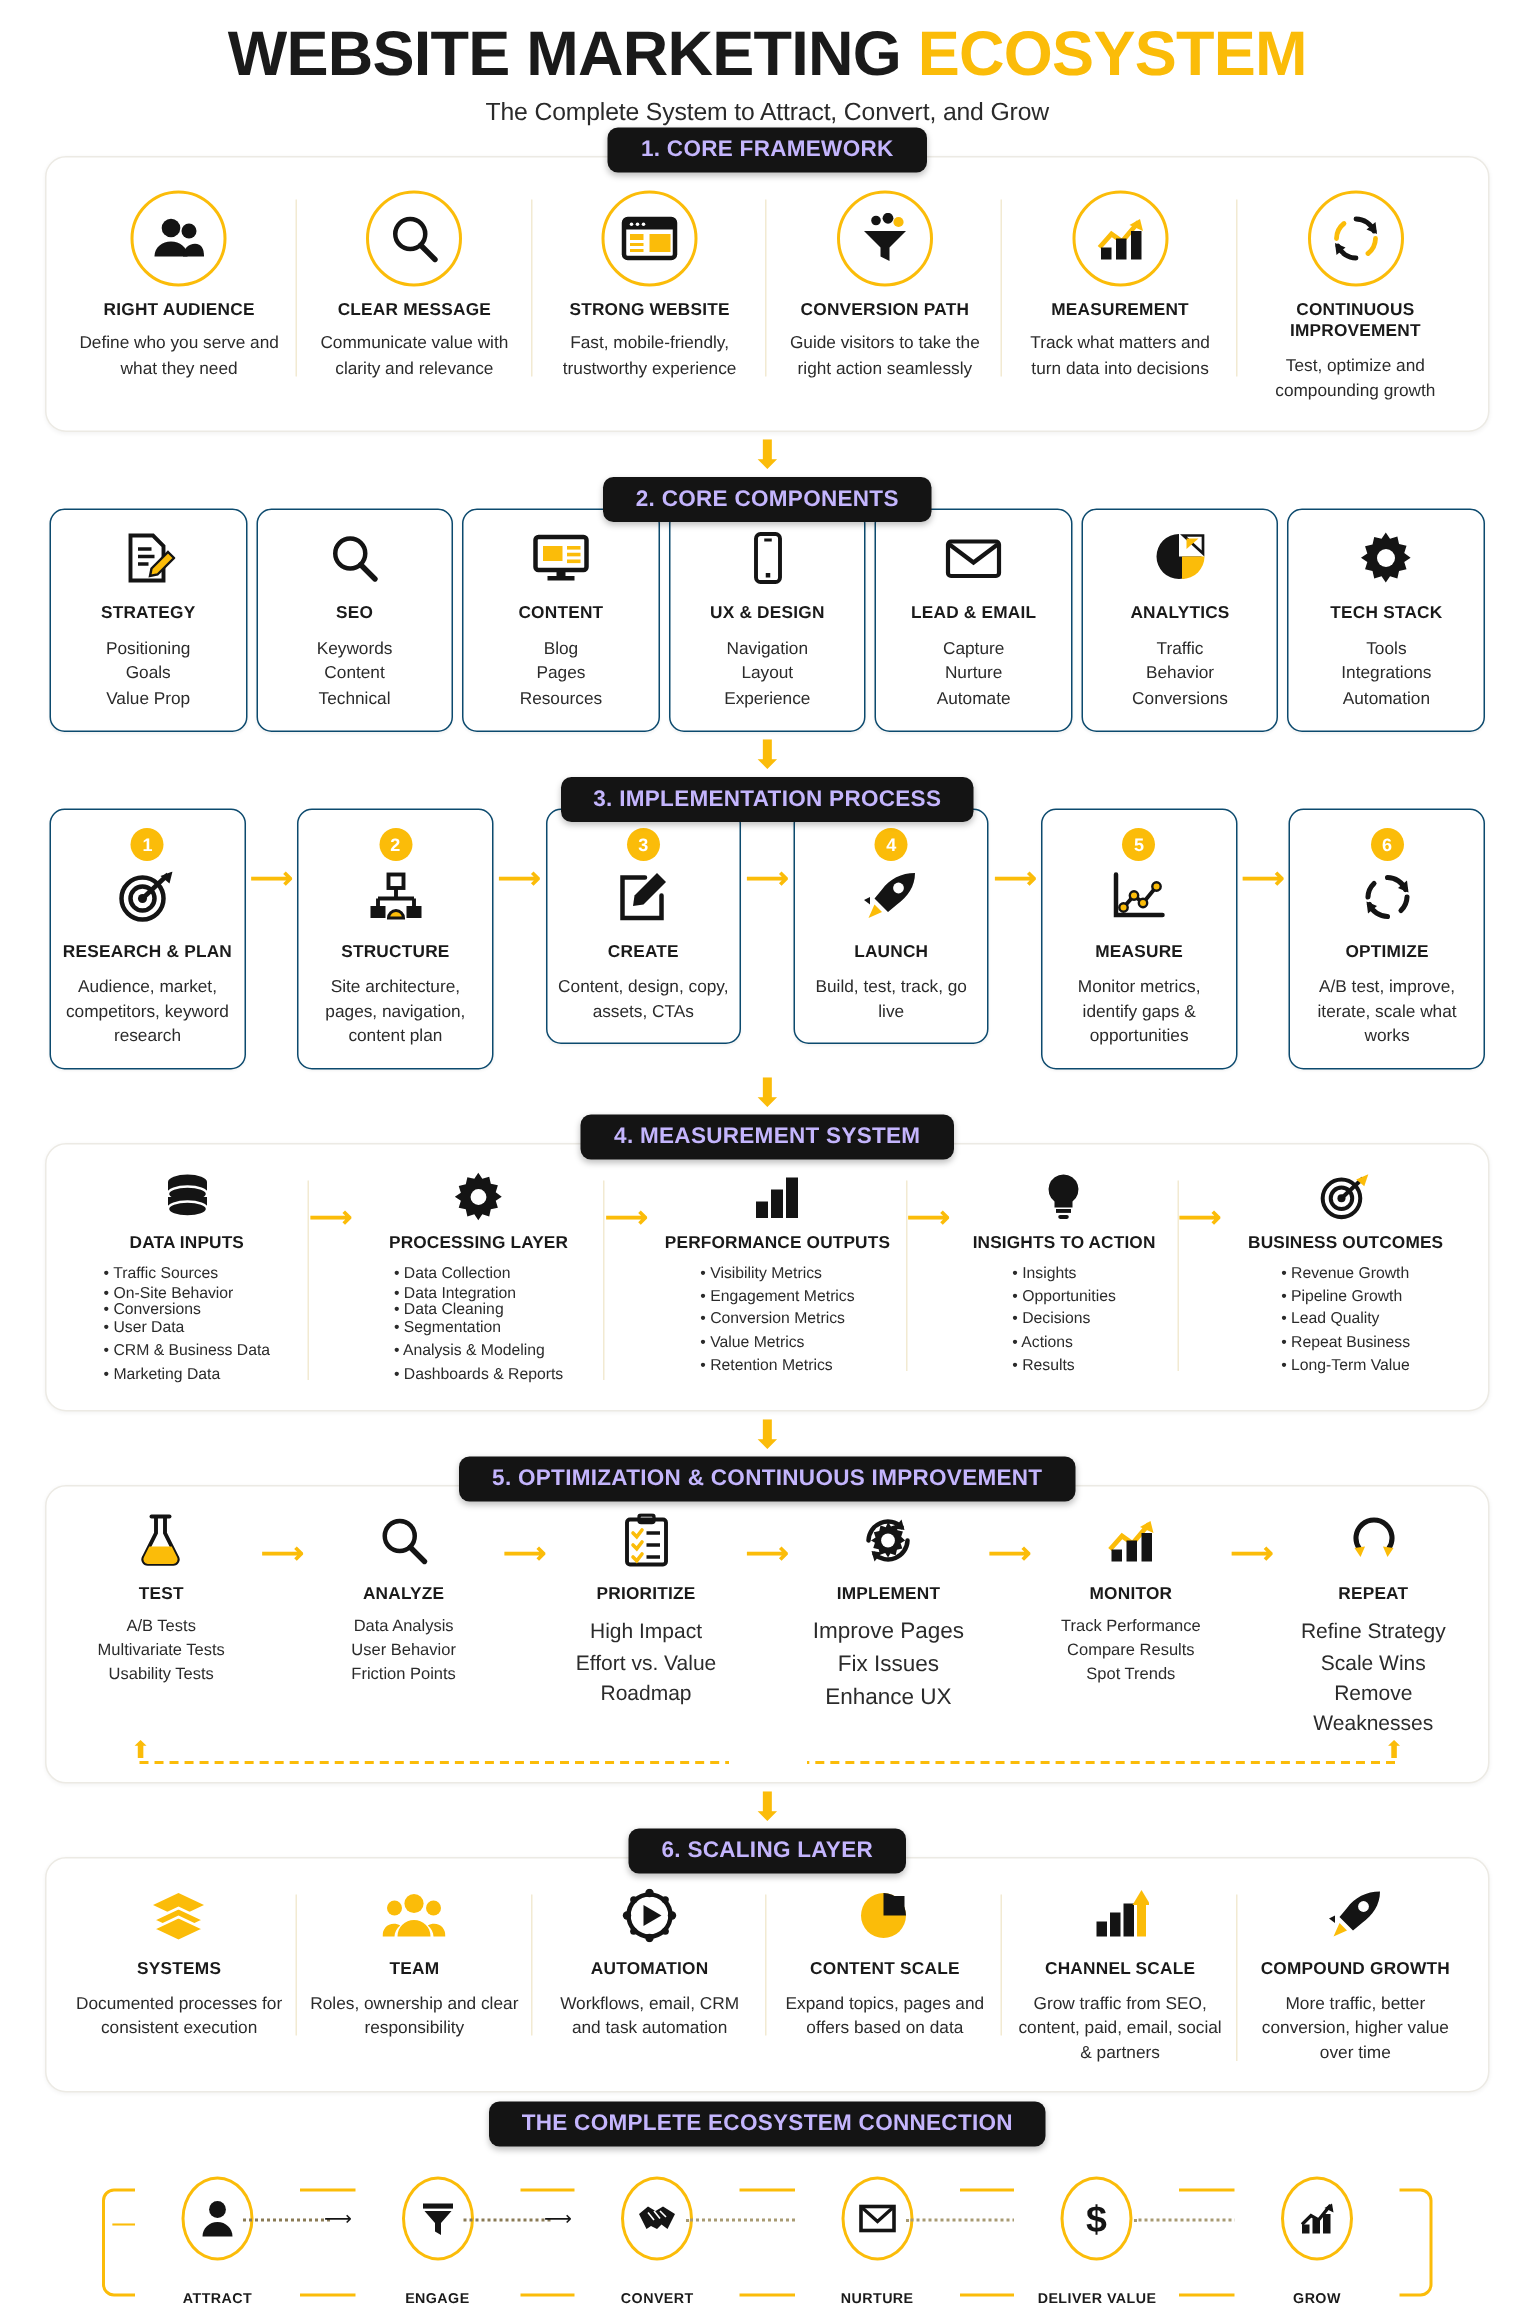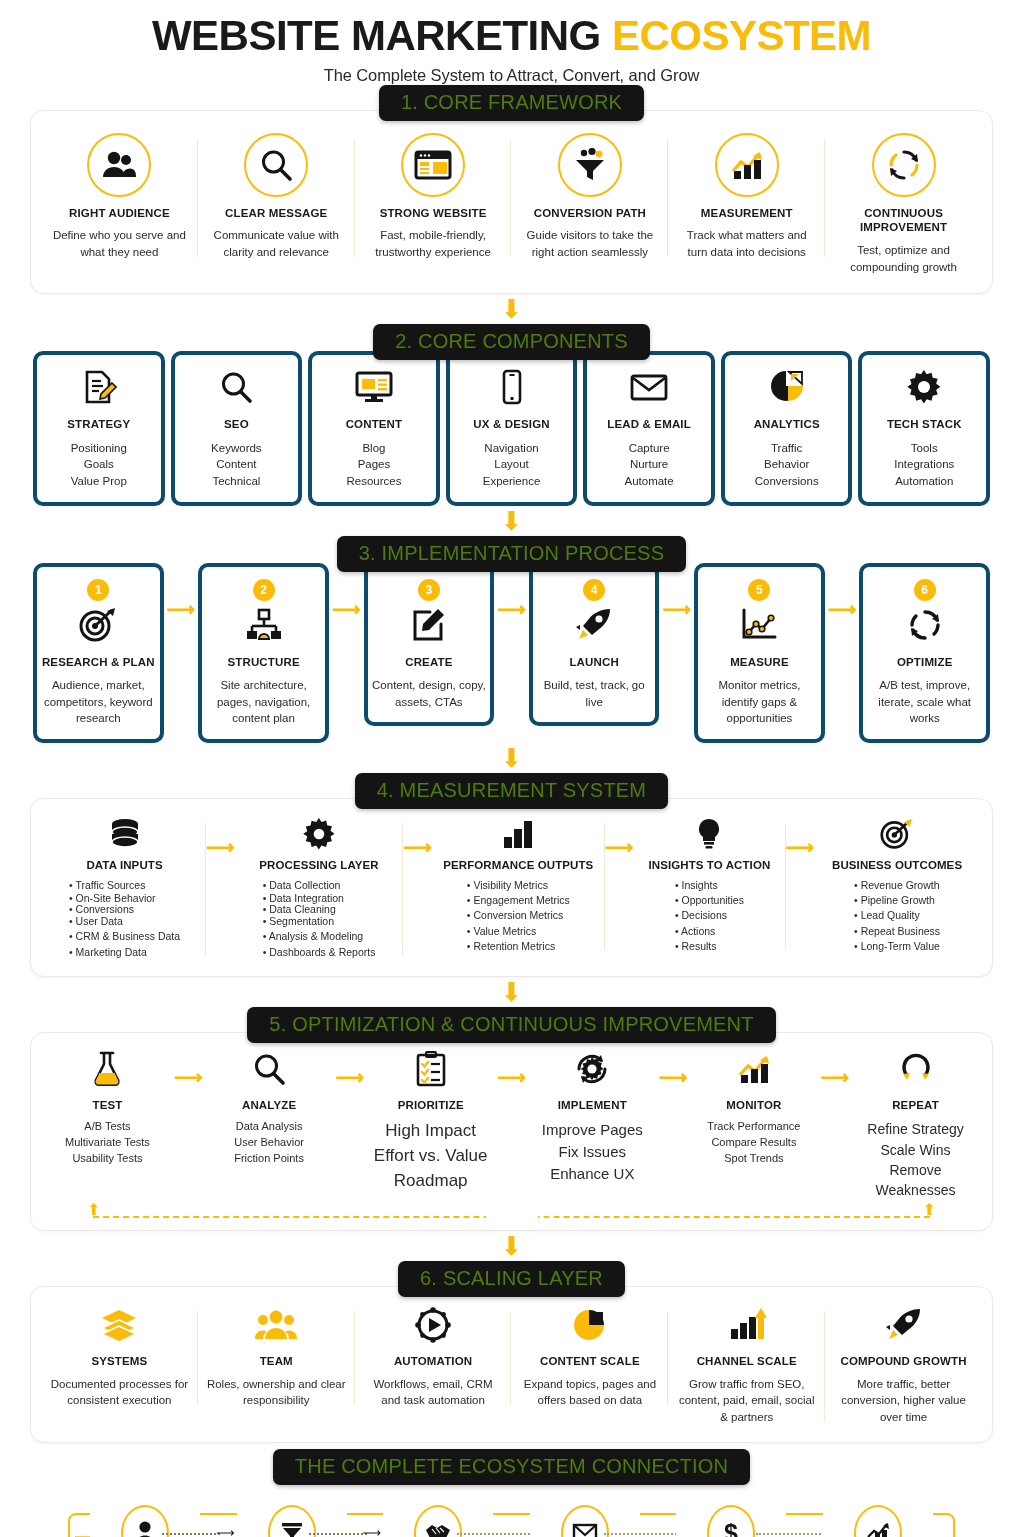--- a/index.html
+++ b/index.html
@@ -29,23 +29,23 @@
     font-size: 16.5px;
     color: #2a2a2a;
     margin-top: 8px;
     letter-spacing: -0.1px;
   }
 
   
   .banner-wrap { display: flex; justify-content: center; position: relative; z-index: 5; }
   .banner {
     background: #141414;
-    color: #4d7c0f;
-    font-size: 20px;
-    font-weight: normal;
+    color: #c4b5fd;
+    font-size: 15px;
+    font-weight: bold;
     letter-spacing: 0.2px;
     padding: 6px 22px 7px;
     border-radius: 7px;
     white-space: nowrap;
     box-shadow: 0 2px 4px rgba(0,0,0,0.25);
   }
 
   
   .panel {
     border: 1px solid #eceae4;
@@ -77,21 +77,21 @@
   .circ {
     width: 64px; height: 64px; border-radius: 50%;
     border: 2px solid #FBBC09; margin: 0 auto;
     display: flex; align-items: center; justify-content: center;
   }
 
   
   .card {
     flex: 1;
     background: #fff;
-    border: 4px solid #0c4a6e;
+    border: 1px solid #0c4a6e;
     border-radius: 10px;
     margin: 0 3px;
     padding: 12px 4px 12px;
     text-align: center;
     box-shadow: 0 1px 2px rgba(0,0,0,0.05);
     position: relative;
   }
   .card .cell-title { margin-top: 10px; }
   .card .cell-desc  { margin-top: 8px; }
 
@@ -155,21 +155,21 @@
   .eco-items {
     position: absolute; left: 60px; right: 60px; top: 0; bottom: 0;
     display: flex; align-items: flex-start; justify-content: space-between;
   }
   .eco-item { width: 110px; text-align: center; position: relative; background: #fff; }
   .eco-circ {
     width: 48px; height: 56px; border-radius: 50%;
     border: 2px solid #FBBC09; margin: 2px auto 0; background:#fff;
     display: flex; align-items: center; justify-content: center;
   }
-  .eco-label { font-size: 9.5px; font-weight: bold; letter-spacing: 0.3px; margin-top: 1px; }
+  .eco-label { font-size: 9.5px; font-weight: bold; letter-spacing: 0.3px; margin-top: 20px; }
   .eco-dot {
     position: absolute; top: 30px; height: 0; border-top: 2px dotted #8a7a55;
   }
   .eco-chev { position: absolute; top: 22px; color: #141414; font-size: 13px; }
   .eco-in-arrow {
     position: absolute; left: 44px; top: 24px; color: #FBBC09; font-size: 16px;
   }
 
   svg { display: block; }
 </style>
@@ -653,21 +653,21 @@
               <rect x="11" y="1" width="10" height="5" rx="1.4" fill="none" stroke="#141414" stroke-width="2.2"></rect>
               <polyline points="7,13 9.5,15.5 13,11" fill="none" stroke="#FBBC09" stroke-width="2.4" stroke-linecap="round"></polyline>
               <line x1="16" y1="13" x2="25" y2="13" stroke="#141414" stroke-width="2.2"></line>
               <polyline points="7,21 9.5,23.5 13,19" fill="none" stroke="#FBBC09" stroke-width="2.4" stroke-linecap="round"></polyline>
               <line x1="16" y1="21" x2="25" y2="21" stroke="#141414" stroke-width="2.2"></line>
               <polyline points="7,29 9.5,31.5 13,27" fill="none" stroke="#FBBC09" stroke-width="2.4" stroke-linecap="round"></polyline>
               <line x1="16" y1="29" x2="25" y2="29" stroke="#141414" stroke-width="2.2"></line>
             </svg>
         </span>
         <div class="cell-title">PRIORITIZE</div>
-        <div class="cell-desc" style="white-space:pre-line;font-size:17px">High Impact
+        <div class="cell-desc" style="white-space:pre-line;font-size:14px">High Impact
 Effort vs. Value
 Roadmap</div>
       </div>
       <div class="arrow-h" style="padding-top:20px;">⟶</div>
 
       <div class="cell">
         <span class="ic">
           <svg width="36" height="34" viewBox="0 0 36 34">
               <path d="M5 17a13 13 0 0 1 22-9" fill="none" stroke="#141414" stroke-width="3" stroke-linecap="round"></path>
               <polygon points="29,10 22,9 27,3" fill="#141414"></polygon>

